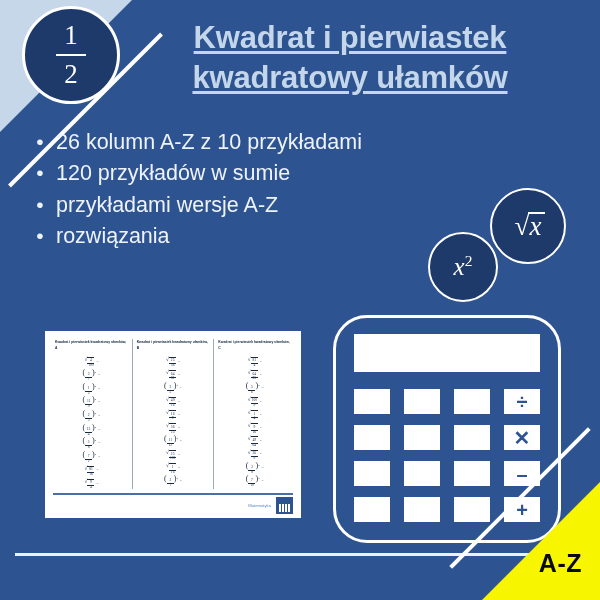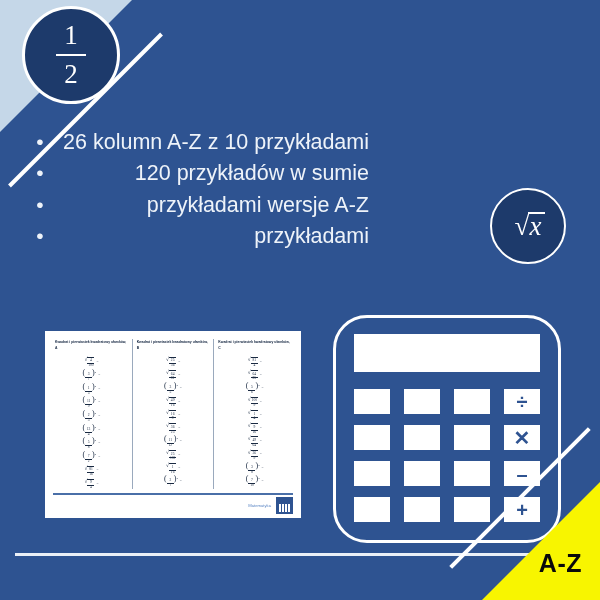--- a/index.html
+++ b/index.html
@@ -51,21 +51,21 @@
     position:absolute;left:150px;top:18px;width:400px;
     text-align:center;color:#c3d6ea;font-weight:bold;font-size:31px;
     line-height:1.28;letter-spacing:-.2px;
   }
   .title span{text-decoration:underline;text-underline-offset:3px;display:inline-block;}
 
   
   .bullets{position:absolute;left:24px;top:128px;width:345px;color:#eef3f9;}
   .bullet{display:flex;align-items:flex-start;font-size:21.5px;line-height:1.32;margin-bottom:3px;}
   .bullet .dot{width:32px;flex:0 0 32px;text-align:center;font-size:21px;line-height:1.32;}
-  .bullet .btext{flex:1;text-align:right;}
+  .bullet .btext{flex:1;}
 
   
   .badge{
     position:absolute;border-radius:50%;background:#1d3a6b;border:2.5px solid #ffffff;
     display:flex;align-items:center;justify-content:center;color:#ffffff;
     font-family:"Liberation Serif",serif;font-style:italic;
   }
   .badge-sqrt{left:490px;top:188px;width:72px;height:72px;font-size:27px;}
   .badge-sq{left:428px;top:232px;width:66px;height:66px;font-size:25px;}
   .sqrt-wrap{display:inline-block;position:relative;padding-top:1px;}
@@ -135,44 +135,53 @@
   <div class="corner-tl-line"></div>
 
   <div class="frac-circle">
     <div class="frac">
       <div class="num">1</div>
       <div class="bar"></div>
       <div class="den">2</div>
     </div>
   </div>
 
+  <div class="title">
+    <span>Kwadrat i pierwiastek</span><br>
+    <span>kwadratowy ułamków</span>
+  </div>
 
   <div class="bullets">
     <div class="bullet">
       <span class="dot">•</span>
       <span class="btext">26 kolumn A-Z z 10 przykładami</span>
     </div>
     <div class="bullet">
       <span class="dot">•</span>
       <span class="btext">120 przykładów w sumie</span>
     </div>
     <div class="bullet">
       <span class="dot">•</span>
       <span class="btext">przykładami wersje A-Z</span>
     </div>
     <div class="bullet">
       <span class="dot">•</span>
-      <span class="btext">przykładami</span>
+      <span class="btext">rozwiązania</span>
     </div>
   </div>
 
   <div class="badge badge-sqrt">
     <span class="sqrt-wrap">
       <span class="sqrt-bar"></span>
       <span>√x</span>
+    </span>
+  </div>
+  <div class="badge badge-sq">
+    <span>
+      <span>x</span><span class="sup">2</span>
     </span>
   </div>
 
   <div class="sheet">
     <div class="sheet-cols">
       <div class="sheet-col">
         <div class="sheet-head">Kwadrat i pierwiastek kwadratowy ułamków, A</div>
         <div class="sheet-items">
             <span class="sheet-item">
               <span class="rad">

